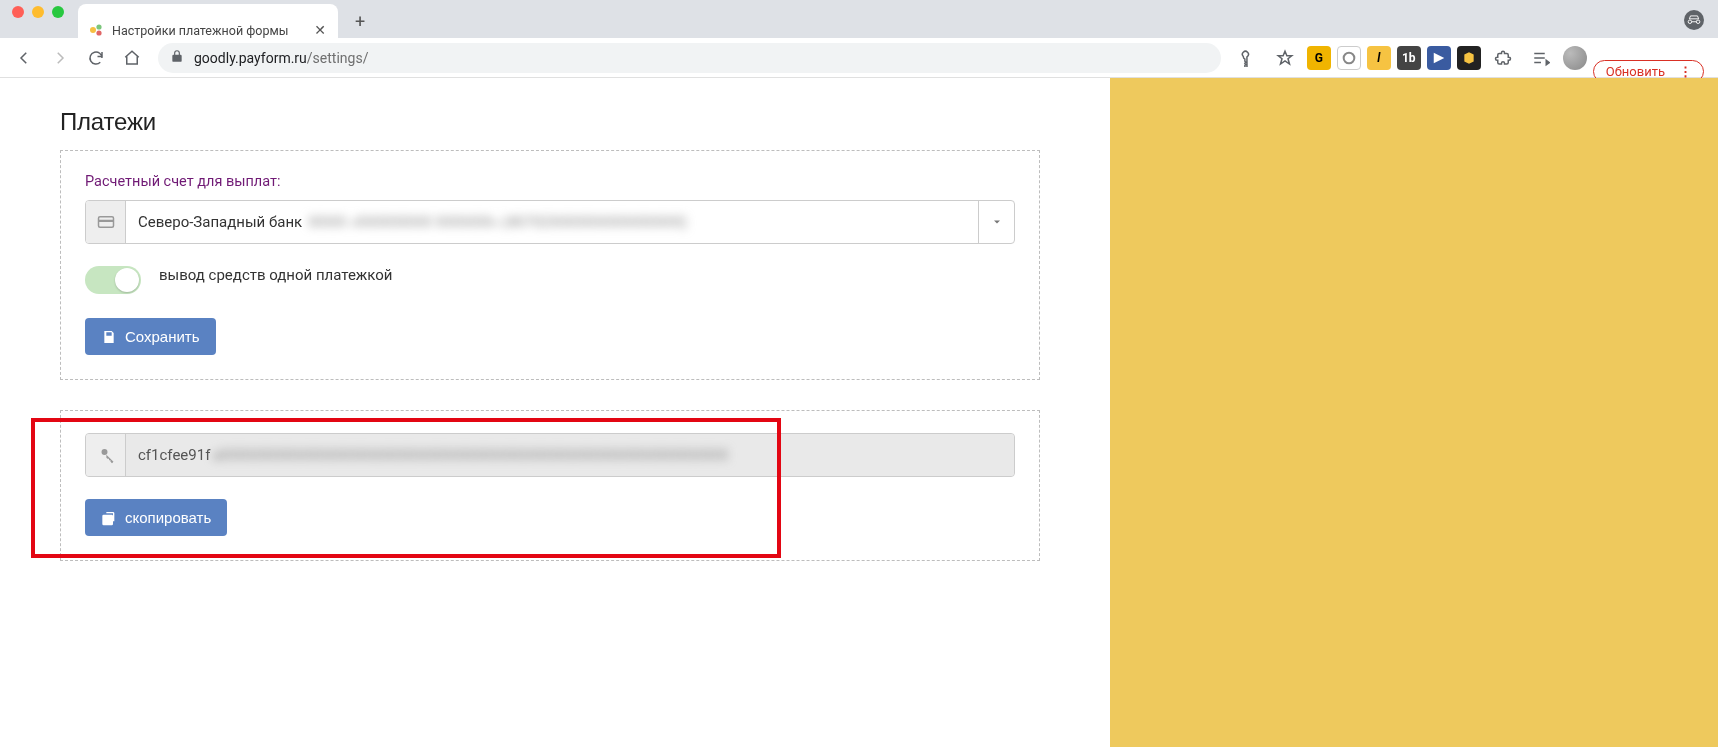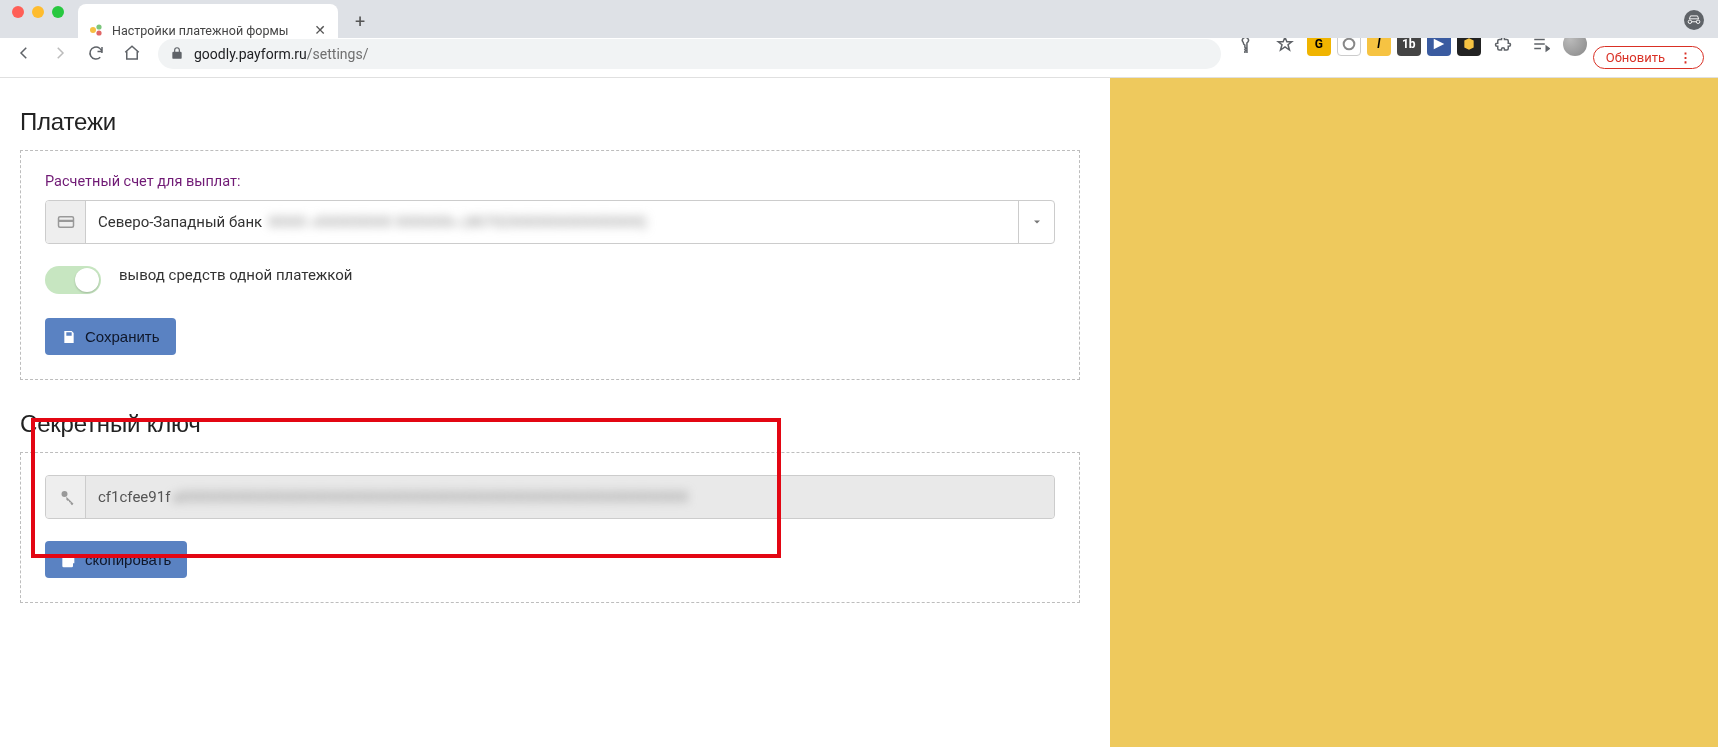--- a/index.html
+++ b/index.html
@@ -66,22 +66,22 @@
     width:20px; height:20px; border-radius:50%;
     background:#5f6368; display:flex; align-items:center; justify-content:center;
   }
   .incognito-icon svg { width:14px; height:14px; fill:#fff; }
 
   .toolbar {
     height: 40px;
     background: #fff;
     border-bottom: 1px solid #e0e0e0;
     display: flex;
-    align-items: flex-end;
-    padding: 8px 8px;
+    align-items: center;
+    padding: 0 8px;
     gap: 4px;
   }
   .nav-btn {
     width: 32px; height: 32px;
     display:flex; align-items:center; justify-content:center;
     color:#5f6368; cursor:pointer; border-radius:50%;
   }
   .nav-btn.disabled { color:#bcbcbc; }
   .nav-btn svg { width:18px; height:18px; fill:none; stroke:currentColor; stroke-width:2; }
 
@@ -135,21 +135,21 @@
     overflow: hidden;
   }
   .yellow-side {
     position:absolute;
     right:0; top:0;
     width: 608px;
     height: 100%;
     background: #eec95d;
   }
   .content {
-    padding: 30px 20px;
+    padding: 30px 60px;
     width: 1100px;
   }
   h2.section-title {
     font-family: "Helvetica Neue", Arial, sans-serif;
     font-weight: 400;
     font-size: 24px;
     color: #222;
     margin-bottom: 14px;
     letter-spacing: -0.2px;
   }
@@ -213,21 +213,21 @@
   .toggle .knob {
     position:absolute; right:2px; top:2px;
     width:24px; height:24px;
     background:#fff; border-radius:50%;
     box-shadow: 0 1px 2px rgba(0,0,0,.2);
   }
   .toggle-label { font-size:15px; color:#333; }
 
   .btn-primary {
     background:#5a82c2;
-    color:#0f172a;
+    color:#ffffff;
     border:none;
     border-radius:4px;
     padding: 10px 16px;
     font-size:15px;
     display:inline-flex; align-items:center; gap:8px;
     cursor:pointer;
   }
   .btn-primary svg { width:16px; height:16px; fill:#fff; }
 
   .key-input {
@@ -388,21 +388,20 @@
       </div>
 
       <button class="btn-primary">
         <svg viewBox="0 0 24 24">
             <path d="M5 3h11l3 3v15H5V3zm3 2v5h8V5H8zm0 9h8v5H8v-5z"></path>
           </svg>
         <span>Сохранить</span>
       </button>
     </div>
 
-    <h2 class="section-title">Секретный ключ</h2>
     <div class="panel">
       <div class="input-group" style="background:#e9e9e9">
         <div class="input-prefix">
           <svg viewBox="0 0 24 24" fill="#999">
               <path d="M14 8a4 4 0 11-8 0 4 4 0 018 0zm-1.5 3.5L22 21l-2 2-2-2v-2h-2v-2h-2l-1.5-1.5"></path>
             </svg>
         </div>
         <div class="key-input">
           <span class="shown">cf1cfee91f</span>
           <span class="blurred">aXXXXXXXXXXXXXXXXXXXXXXXXXXXXXXXXXXXXXXXXXXXXXXXXXXXXXX</span>

